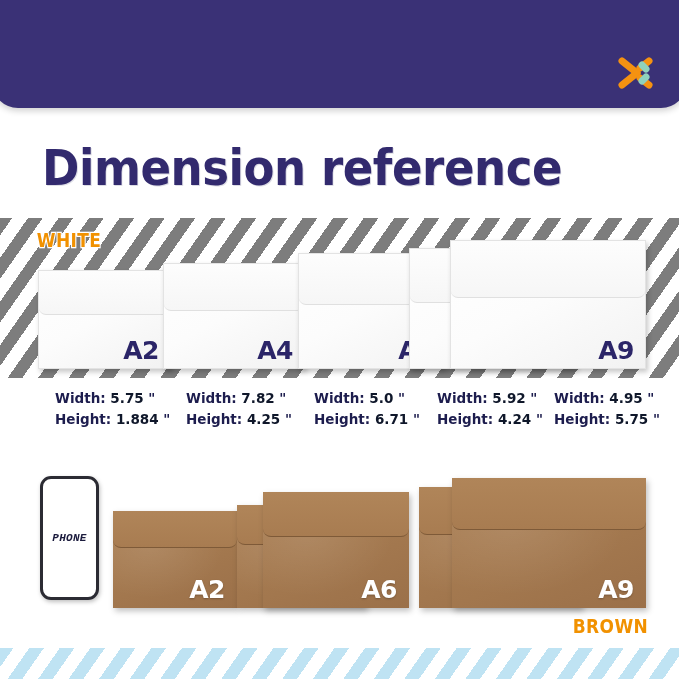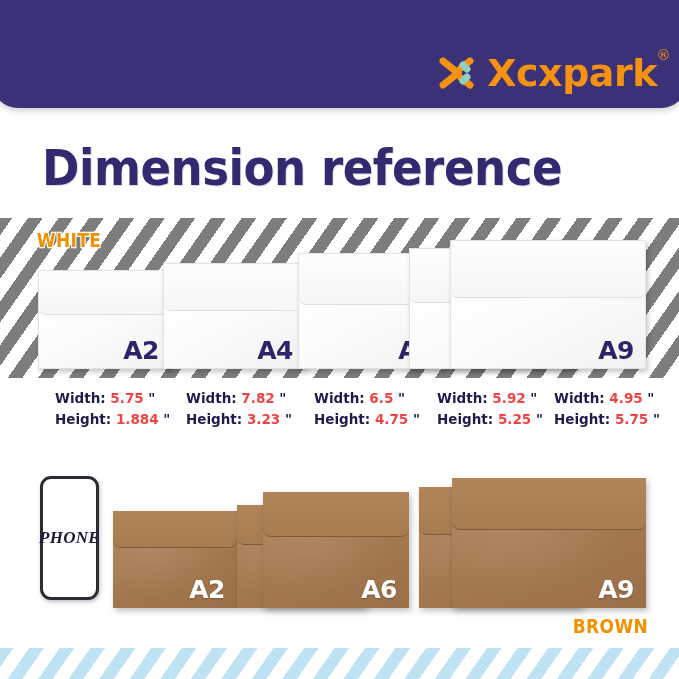--- a/index.html
+++ b/index.html
@@ -137,44 +137,44 @@
   }
   .dim-col {
     position: absolute;
     text-align: left;
     font-family: "DejaVu Sans", sans-serif;
     font-size: 13.5px;
     font-weight: bold;
     white-space: nowrap;
   }
   .dim-line { color: #1d1d4e; line-height: 1.58; }
-  .dim-val { color: #ef4444; }
+  .dim-val { color: #0f172a; }
   .dim-unit { color: #1d1d4e; }
 
   
   .phone {
     position: absolute;
     left: 40px;
     top: 476px;
     width: 59px;
     height: 124px;
     border: 3px solid #2b2b33;
     border-radius: 11px;
     background: #ffffff;
     box-shadow: 1px 2px 4px rgba(0,0,0,0.25);
     box-sizing: border-box;
     display: flex;
     align-items: center;
     justify-content: center;
   }
   .phone-text {
-    font-family: Liberation Serif, serif;
+    font-family: Liberation Mono, monospace;
     font-style: italic;
     font-weight: bold;
-    font-size: 17px;
+    font-size: 11px;
     color: #1b1b3d;
     letter-spacing: 0.3px;
   }
 
   
   .env-brown {
     position: absolute;
     background:
       radial-gradient(ellipse at 30% 35%, rgba(255,255,255,0.10) 0%, rgba(255,255,255,0) 60%),
       linear-gradient(158deg, #ab8055 0%, #a57a50 45%, #9b7049 100%);
@@ -222,24 +222,20 @@
     <svg class="logo-mark" viewBox="0 0 42 42">
       <g stroke-linecap="round" stroke-width="7" fill="none">
         <line x1="7" y1="9" x2="22" y2="21" stroke="#f59211"></line>
         <line x1="7" y1="33" x2="22" y2="21" stroke="#f59211"></line>
         <line x1="34" y1="9" x2="25" y2="16" stroke="#f59211"></line>
         <line x1="34" y1="33" x2="25" y2="26" stroke="#f59211"></line>
         <line x1="27" y1="13" x2="31" y2="17" stroke="#8fd1bd"></line>
         <line x1="27" y1="29" x2="31" y2="25" stroke="#8fd1bd"></line>
       </g>
     </svg>
-    <div class="logo-wordmark">
-      <span>Xcxpark</span>
-      <span class="logo-reg">®</span>
-    </div>
   </div>
 </div>
 
 <div class="page-title">Dimension reference</div>
 
 <div class="stripe-band-gray"></div>
 <div class="band-label label-white">WHITE</div>
 <div id="white-envelopes">
     <div class="env-white" style="left: 38px; top: 270px; width: 133px; height: 99px; z-index: 10;">
       <div class="flap" style="height: 43px;"></div>
@@ -263,29 +259,29 @@
     </div>
   </div>
 
 <div class="dims" id="dims">
     <div class="dim-col" style="left: 55px;">
       <div class="dim-line"><span>Width: </span><span class="dim-val">5.75</span><span class="dim-unit"> "</span></div>
       <div class="dim-line"><span>Height: </span><span class="dim-val">1.884</span><span class="dim-unit"> "</span></div>
     </div>
     <div class="dim-col" style="left: 186px;">
       <div class="dim-line"><span>Width: </span><span class="dim-val">7.82</span><span class="dim-unit"> "</span></div>
-      <div class="dim-line"><span>Height: </span><span class="dim-val">3.23</span><span class="dim-unit"> "</span></div>
+      <div class="dim-line"><span>Height: </span><span class="dim-val">4.25</span><span class="dim-unit"> "</span></div>
     </div>
     <div class="dim-col" style="left: 314px;">
-      <div class="dim-line"><span>Width: </span><span class="dim-val">6.5</span><span class="dim-unit"> "</span></div>
-      <div class="dim-line"><span>Height: </span><span class="dim-val">4.75</span><span class="dim-unit"> "</span></div>
+      <div class="dim-line"><span>Width: </span><span class="dim-val">5.0</span><span class="dim-unit"> "</span></div>
+      <div class="dim-line"><span>Height: </span><span class="dim-val">6.71</span><span class="dim-unit"> "</span></div>
     </div>
     <div class="dim-col" style="left: 437px;">
       <div class="dim-line"><span>Width: </span><span class="dim-val">5.92</span><span class="dim-unit"> "</span></div>
-      <div class="dim-line"><span>Height: </span><span class="dim-val">5.25</span><span class="dim-unit"> "</span></div>
+      <div class="dim-line"><span>Height: </span><span class="dim-val">4.24</span><span class="dim-unit"> "</span></div>
     </div>
     <div class="dim-col" style="left: 554px;">
       <div class="dim-line"><span>Width: </span><span class="dim-val">4.95</span><span class="dim-unit"> "</span></div>
       <div class="dim-line"><span>Height: </span><span class="dim-val">5.75</span><span class="dim-unit"> "</span></div>
     </div>
   </div>
 
 <div class="phone">
   <span class="phone-text">PHONE</span>
 </div>

